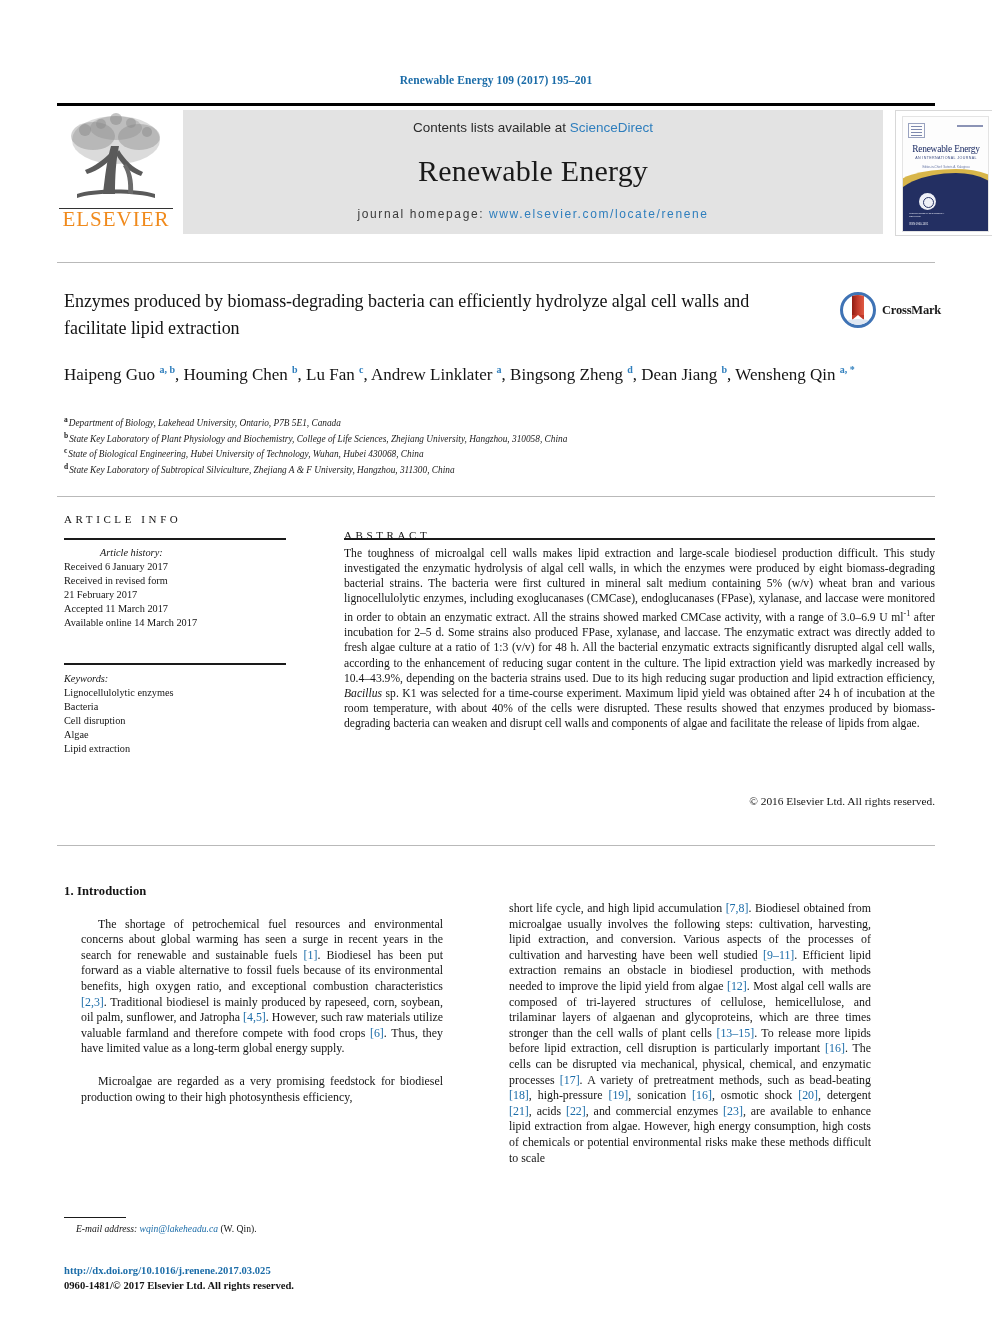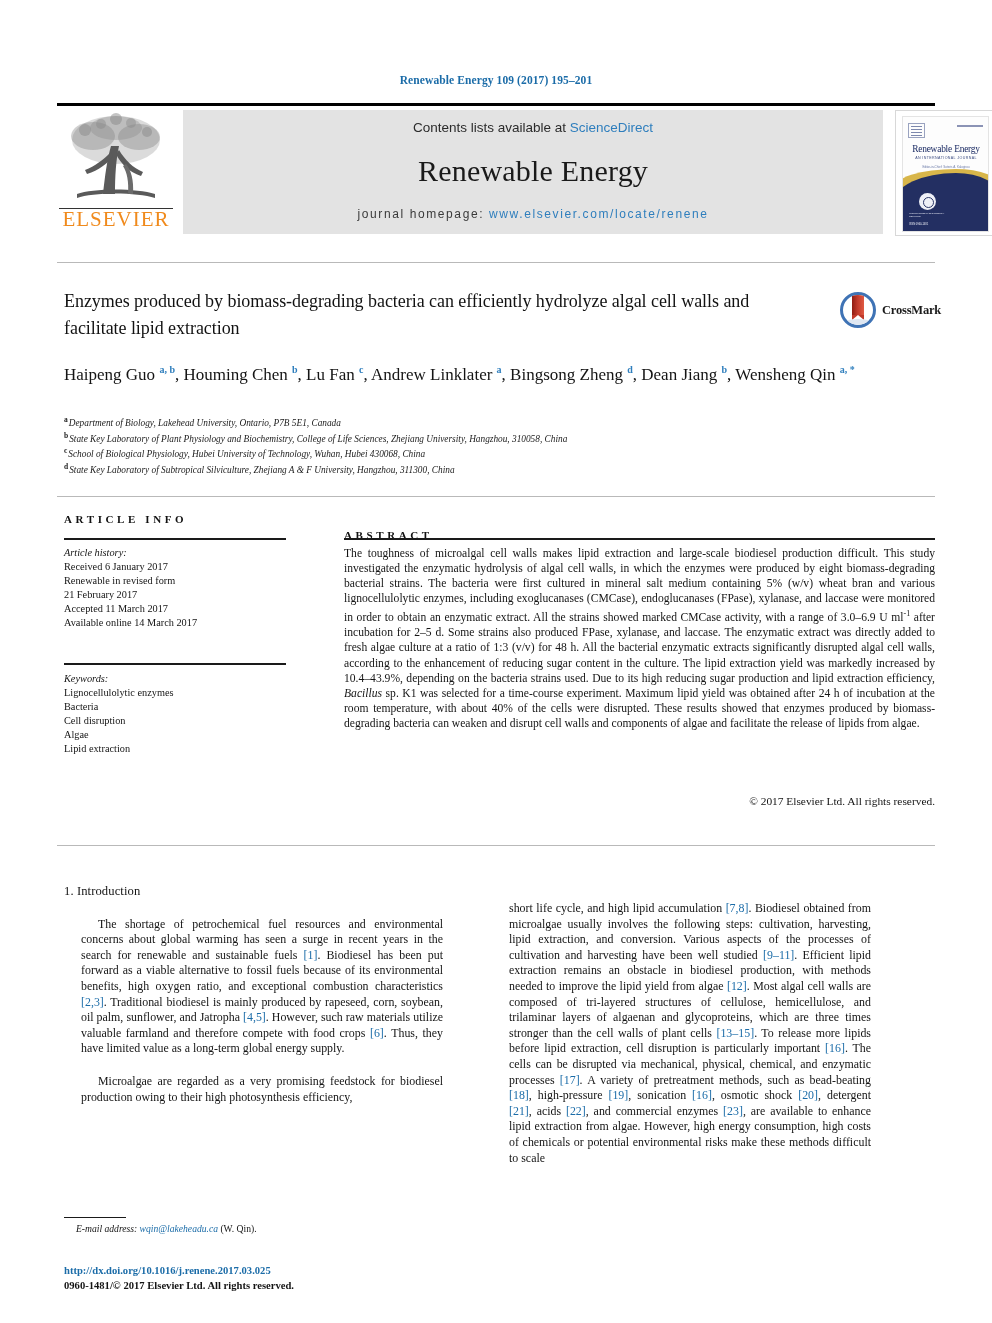--- a/index.html
+++ b/index.html
@@ -333,21 +333,21 @@
   .info-rule-top {
     position: absolute;
     left: 57px; top: 496px;
     width: 878px;
     height: 0.8px;
     background: #b9b9b9;
   }
   .sect-head {
     position: absolute;
     font-family: "Liberation Serif", serif;
-    font-weight: bold;
+    font-weight: normal;
     font-size: 11px;
     letter-spacing: 3.6px;
     color: #121212;
   }
   .info-head { left: 64px; top: 513px; }
   .abs-head  { left: 344px; top: 513px; margin-top: 16px; }
 
   .info-rule-a {
     position: absolute;
     left: 64px; top: 538px;
@@ -369,21 +369,21 @@
 
   .art-history {
     position: absolute;
     left: 64px; top: 546px;
     width: 230px;
     font-family: "Liberation Serif", serif;
     font-size: 10.3px;
     line-height: 14px;
     color: #141414;
   }
-  .art-history .lbl { font-style: italic; }
+  .art-history .lbl { font-style: italic; margin-left: 36px; }
 
   .keywords {
     position: absolute;
     left: 64px; top: 672px;
     width: 230px;
     font-family: "Liberation Serif", serif;
     font-size: 10.3px;
     line-height: 14px;
     color: #141414;
   }
@@ -427,21 +427,21 @@
     font-size: 11.9px;
     line-height: 15.6px;
     color: #141414;
     text-align: justify;
   }
   .col-left  { left: 64px;  top: 884px; }
   .col-right { left: 492px; top: 884px; }
   .col h2 {
     margin: 0 0 16px 0;
     font-size: 12.6px;
-    font-weight: normal;
+    font-weight: bold;
     letter-spacing: 0.1px;
   }
   .col p { margin: 17px; text-indent: 17px; }
   .col p.first { text-indent: 17px; }
   a, .cite { color: #1b6ca8; text-decoration: none; }
   .cite { white-space: nowrap; }
 
   
   .foot-rule {
     position: absolute;
@@ -552,55 +552,55 @@
     <div class="cm-text">CrossMark</div>
   </div>
 
   <div class="authors">
     <span><span>Haipeng Guo</span> <sup>a, b</sup><span>, </span></span><span><span>Houming Chen</span> <sup>b</sup><span>, </span></span><span><span>Lu Fan</span> <sup>c</sup><span>, </span></span><span><span>Andrew Linklater</span> <sup>a</sup><span>, </span></span><span><span>Bingsong Zheng</span> <sup>d</sup><span>, </span></span><span><span>Dean Jiang</span> <sup>b</sup><span>, </span></span><span><span>Wensheng Qin</span> <sup>a, *</sup></span>
   </div>
 
   <div class="affiliations">
     <div><span class="marker">a</span><span>Department of Biology, Lakehead University, Ontario, P7B 5E1, Canada</span></div>
     <div><span class="marker">b</span><span>State Key Laboratory of Plant Physiology and Biochemistry, College of Life Sciences, Zhejiang University, Hangzhou, 310058, China</span></div>
-    <div><span class="marker">c</span><span>School of Biological Physiology, Hubei University of Technology, Wuhan, Hubei 430068, China</span></div>
+    <div><span class="marker">c</span><span>State of Biological Engineering, Hubei University of Technology, Wuhan, Hubei 430068, China</span></div>
     <div><span class="marker">d</span><span>State Key Laboratory of Subtropical Silviculture, Zhejiang A &amp; F University, Hangzhou, 311300, China</span></div>
   </div>
 
   <div class="info-rule-top"></div>
 
   <div class="sect-head info-head">ARTICLE INFO</div>
   <div class="sect-head abs-head">ABSTRACT</div>
 
   <div class="info-rule-a"></div>
   <div class="abs-rule-a"></div>
 
   <div class="art-history">
     <div class="lbl">Article history:</div>
     <div>Received 6 January 2017</div>
-    <div>Renewable in revised form</div>
+    <div>Received in revised form</div>
     <div>21 February 2017</div>
     <div>Accepted 11 March 2017</div>
     <div>Available online 14 March 2017</div>
   </div>
 
   <div class="info-rule-b"></div>
 
   <div class="keywords">
     <div class="lbl">Keywords:</div>
     <div>Lignocellulolytic enzymes</div>
     <div>Bacteria</div>
     <div>Cell disruption</div>
     <div>Algae</div>
     <div>Lipid extraction</div>
   </div>
 
   <div class="abstract"><span>The toughness of microalgal cell walls makes lipid extraction and large-scale biodiesel production difficult. This study investigated the enzymatic hydrolysis of algal cell walls, in which the enzymes were produced by eight biomass-degrading bacterial strains. The bacteria were first cultured in mineral salt medium containing 5% (w/v) wheat bran and various lignocellulolytic enzymes, including exoglucanases (CMCase), endoglucanases (FPase), xylanase, and laccase were monitored in order to obtain an enzymatic extract. All the strains showed marked CMCase activity, with a range of 3.0–6.9 U ml</span><sup>-1</sup><span> after incubation for 2–5 d. Some strains also produced FPase, xylanase, and laccase. The enzymatic extract was directly added to fresh algae culture at a ratio of 1:3 (v/v) for 48 h. All the bacterial enzymatic extracts significantly disrupted algal cell walls, according to the enhancement of reducing sugar content in the culture. The lipid extraction yield was markedly increased by 10.4–43.9%, depending on the bacteria strains used. Due to its high reducing sugar production and lipid extraction efficiency, </span><i>Bacillus</i><span> sp. K1 was selected for a time-course experiment. Maximum lipid yield was obtained after 24 h of incubation at the room temperature, with about 40% of the cells were disrupted. These results showed that enzymes produced by biomass-degrading bacteria can weaken and disrupt cell walls and components of algae and facilitate the release of lipids from algae.</span></div>
 
-  <div class="copyright">© 2017 Elsevier Ltd. All rights reserved.</div>
+  <div class="copyright">© 2016 Elsevier Ltd. All rights reserved.</div>
 
   <div class="info-rule-bottom"></div>
 
   <div class="col col-left">
     <h2>1. Introduction</h2>
     <p class="first"><span>The shortage of petrochemical fuel resources and environmental concerns about global warming has seen a surge in recent years in the search for renewable and sustainable fuels </span><span class="cite">[1]</span><span>. Biodiesel has been put forward as a viable alternative to fossil fuels because of its environmental benefits, high oxygen ratio, and exceptional combustion characteristics </span><span class="cite">[2,3]</span><span>. Traditional biodiesel is mainly produced by rapeseed, corn, soybean, oil palm, sunflower, and Jatropha </span><span class="cite">[4,5]</span><span>. However, such raw materials utilize valuable farmland and therefore compete with food crops </span><span class="cite">[6]</span><span>. Thus, they have limited value as a long-term global energy supply.</span></p>
     <p>Microalgae are regarded as a very promising feedstock for biodiesel production owing to their high photosynthesis efficiency,</p>
   </div>
 
   <div class="col col-right">

